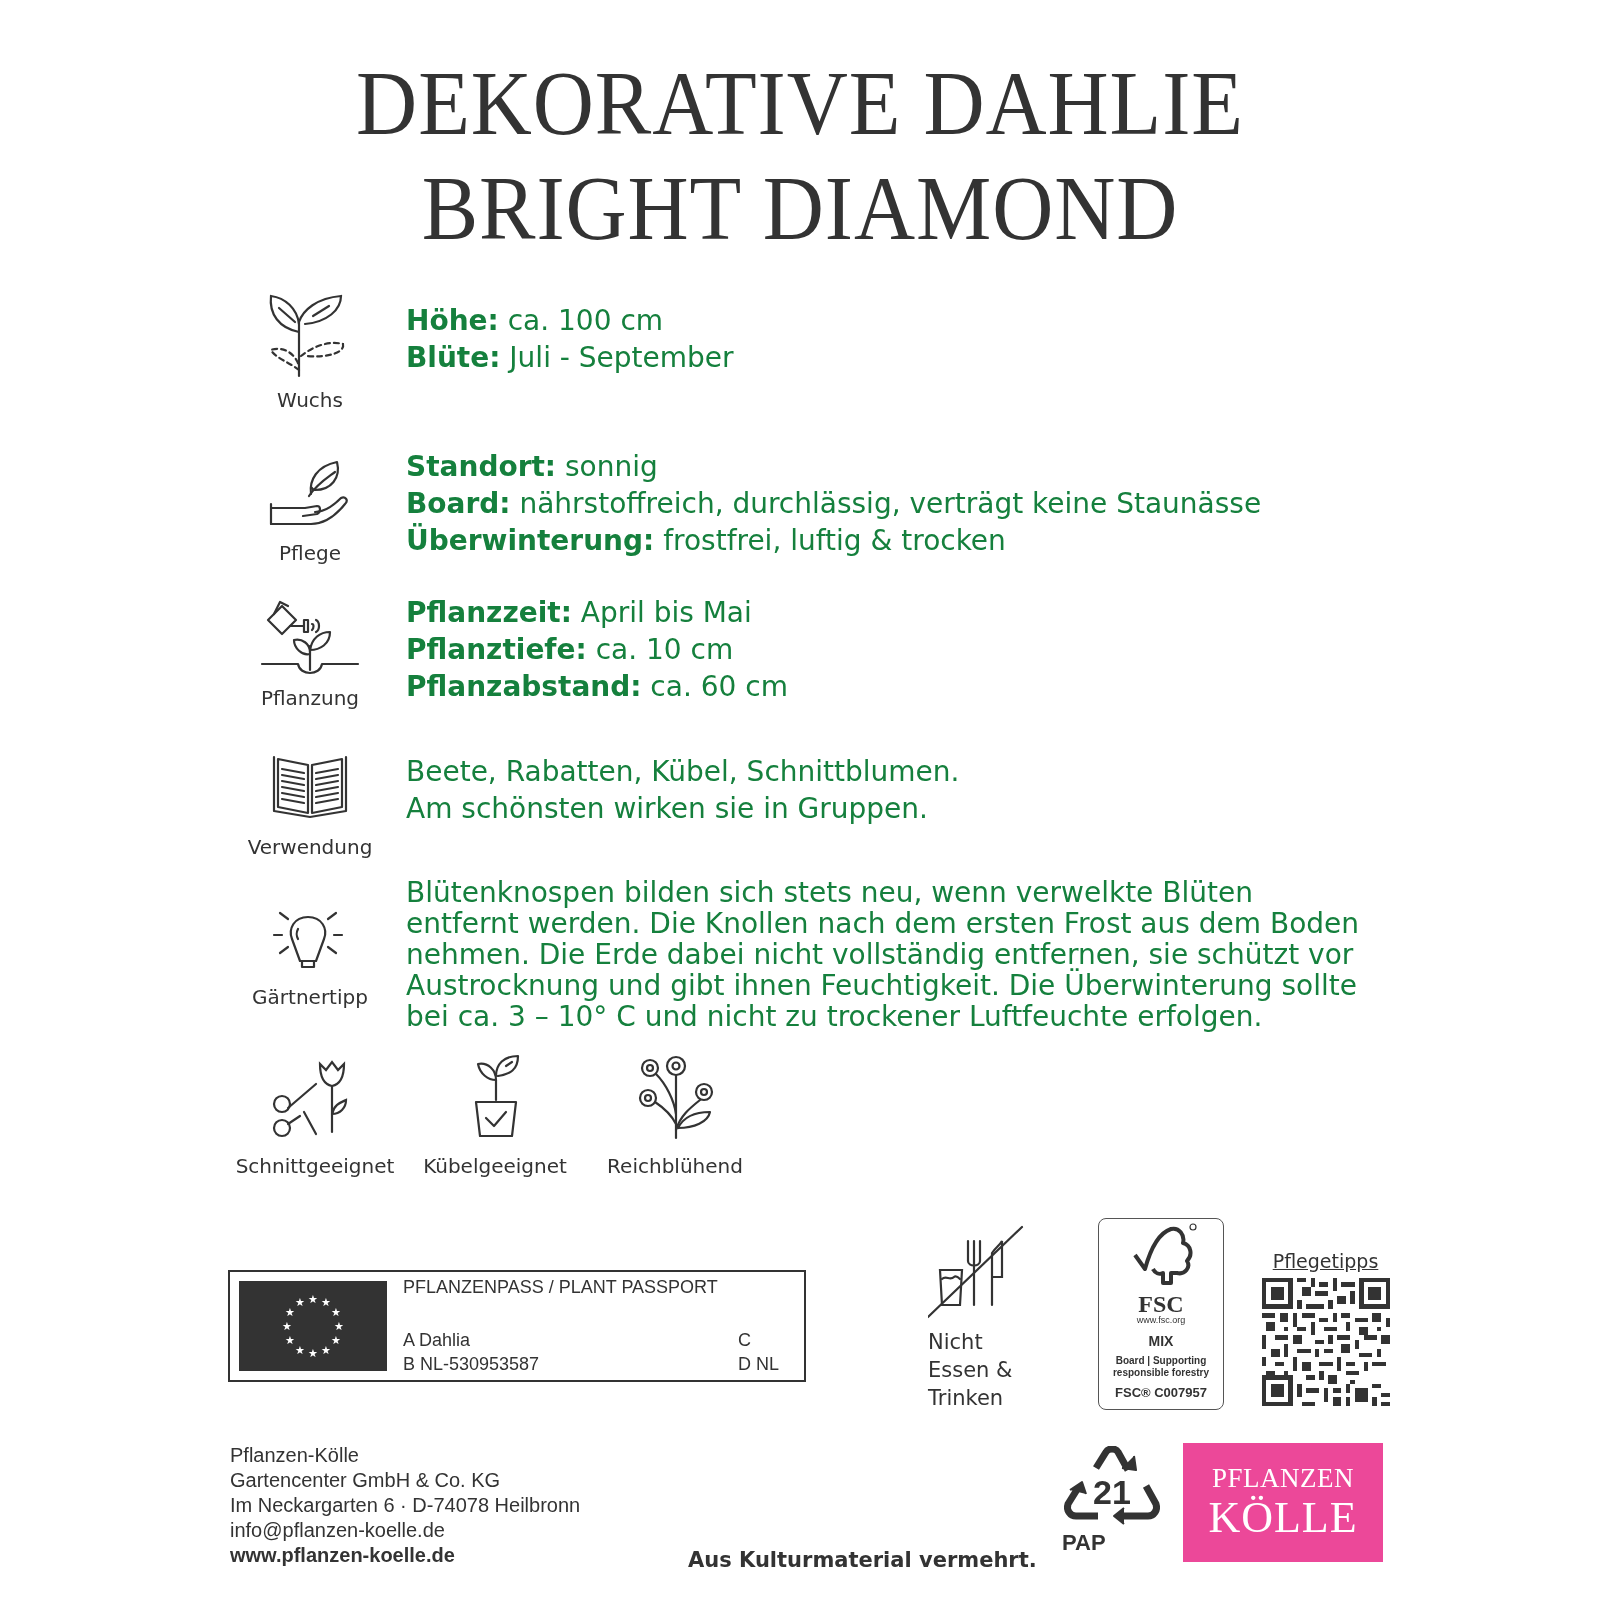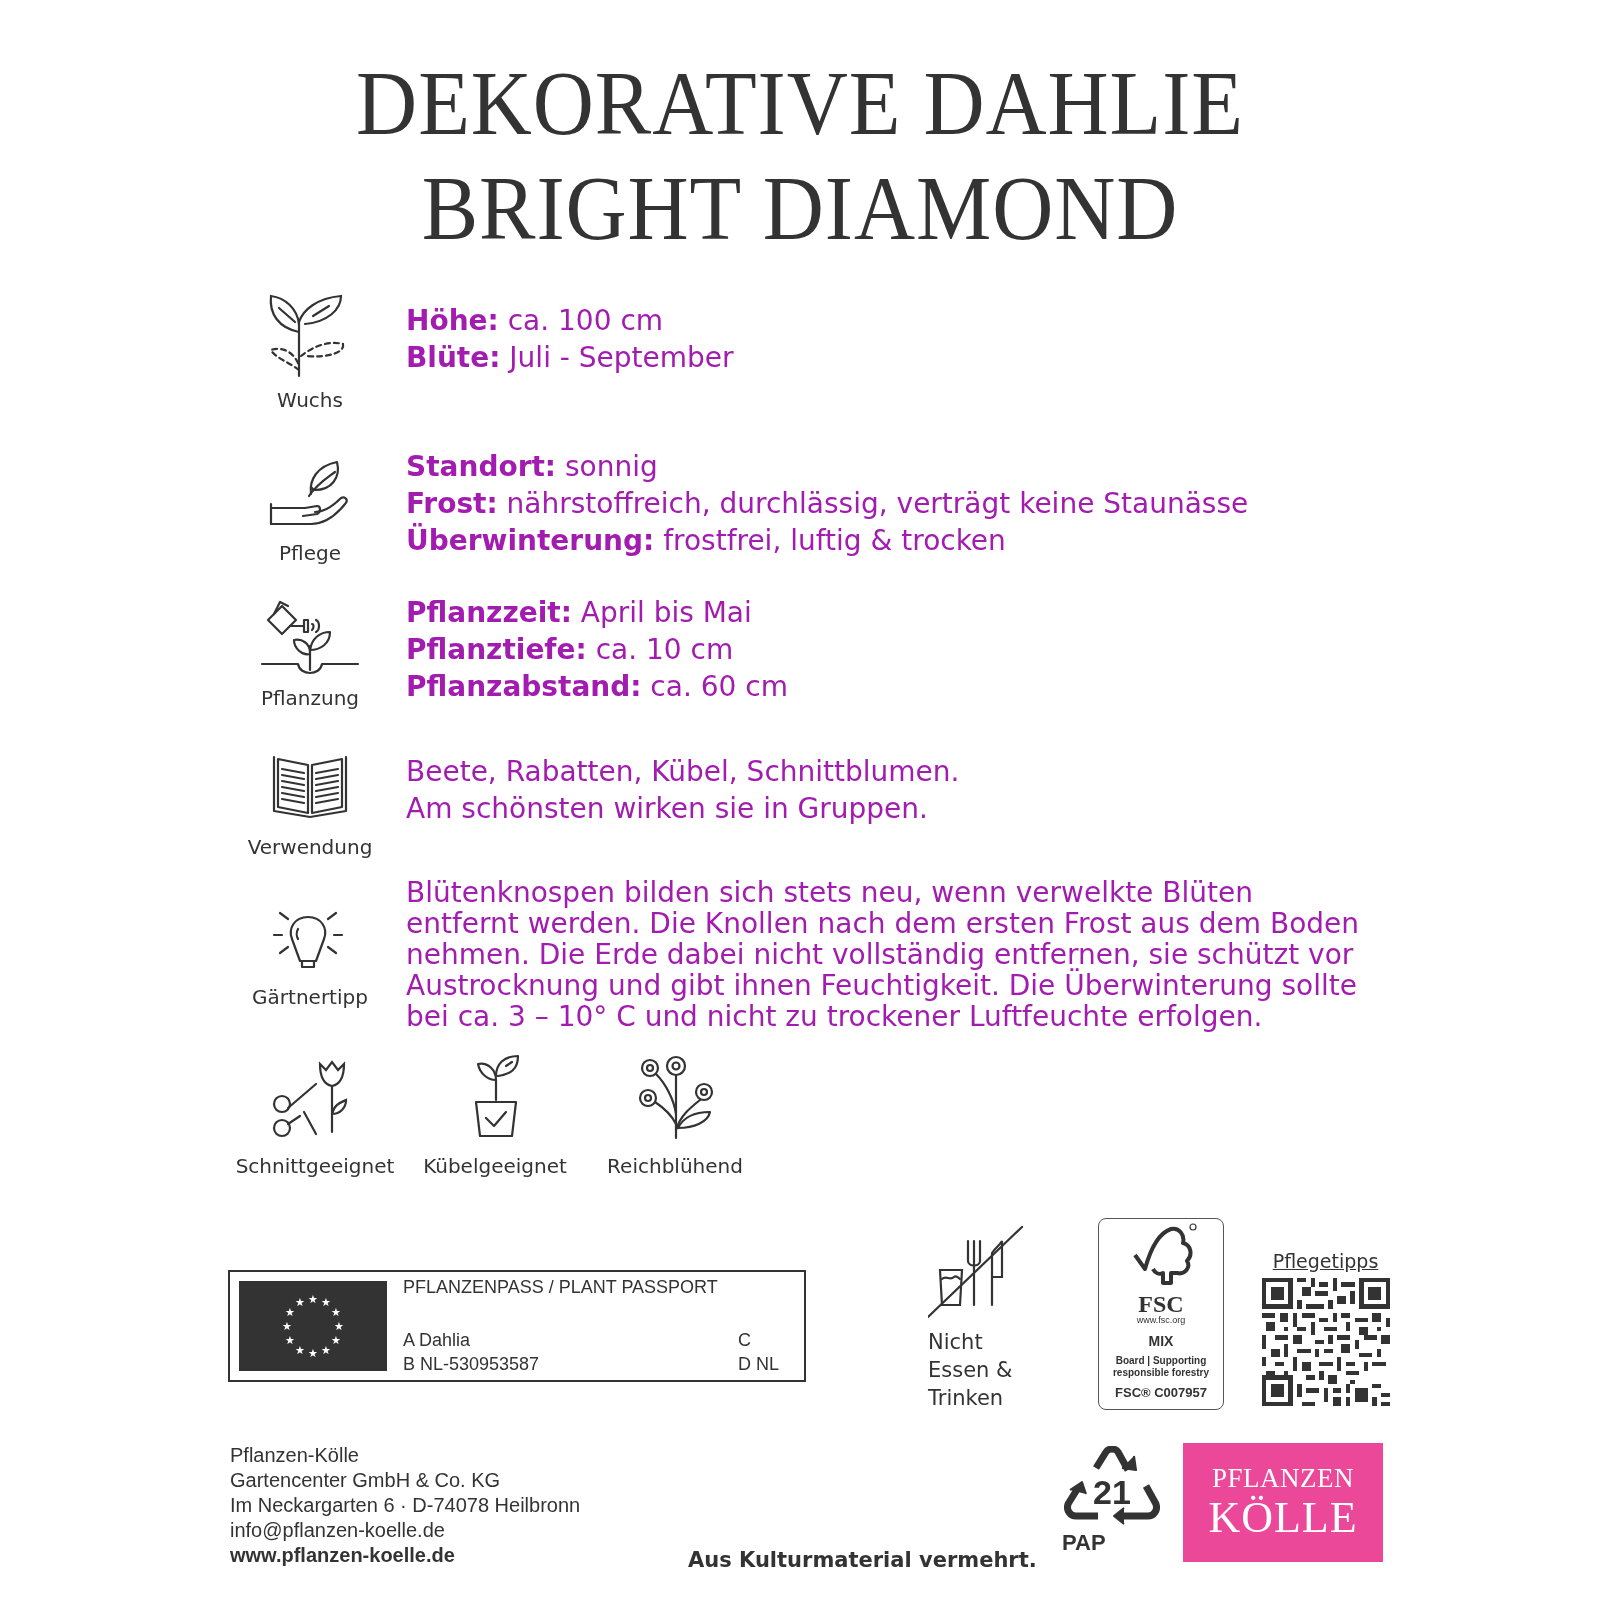--- a/index.html
+++ b/index.html
@@ -12,21 +12,21 @@
     font-size: 92px; font-weight: normal; letter-spacing: 1px;
     transform: scaleX(0.92); transform-origin: center;
   }
   .title.l1 { top: 50px; }
   .title.l2 { top: 155px; }
 
   .row { position: absolute; left: 230px; width: 1150px; }
   .icon-col { position: absolute; left: 0; width: 160px; text-align: center; }
   .icon-col svg { display: block; margin: 0 auto; }
   .icon-label { font-size: 20px; color: #333; margin-top: 6px; display: block; }
-  .text-col { position: absolute; left: 176px; font-size: 28px; line-height: 37px; color: #a21caf; }
+  .text-col { position: absolute; left: 176px; font-size: 28px; line-height: 37px; color: #15803d; }
   .text-col b { font-weight: bold; }
   .para { font-size: 28px; line-height: 31px; width: 980px; }
 
   .features { position: absolute; top: 1050px; left: 225px; display: flex; gap: 0; }
   .feature { width: 180px; text-align: center; }
   .feature svg { display: block; margin: 0 auto; }
   .feature .icon-label { margin-top: 14px; }
 
   .passport {
     position: absolute; left: 228px; top: 1270px; width: 578px; height: 112px;
@@ -103,21 +103,21 @@
       <path d="M46 36 C44 22 52 8 72 4 C76 20 66 32 50 32 C48 32 47 30 47 30"></path>
       <path d="M44 38 C52 26 62 20 70 14"></path>
       <path d="M6 50 H40 L52 48 C56 48 56 54 52 56 L38 58"></path>
       <path d="M50 54 C60 54 70 46 76 40 C80 38 84 42 80 46 C72 56 60 66 46 66 H6"></path>
       <path d="M6 46 V66"></path>
     </svg>
     <span class="icon-label" style="margin-top:8px;">Pflege</span>
   </div>
   <div class="text-col" style="top:-10px;">
     <div><b>Standort:</b><span> sonnig</span></div>
-    <div><b>Frost:</b><span> nährstoffreich, durchlässig, verträgt keine Staunässe</span></div>
+    <div><b>Board:</b><span> nährstoffreich, durchlässig, verträgt keine Staunässe</span></div>
     <div><b>Überwinterung:</b><span> frostfrei, luftig &amp; trocken</span></div>
   </div>
 </div>
 
 <div class="row" style="top:598px;">
   <div class="icon-col" style="top:0;">
     <svg width="100" height="82" viewBox="0 0 100 82" fill="none" stroke="#333" stroke-width="2.2" stroke-linecap="round" stroke-linejoin="round">
       <path d="M8 22 L22 8 L36 22 L22 36 Z"></path>
       <path d="M14 16 L20 4 L28 8"></path>
       <path d="M30 28 L44 28 M44 22 V34 L48 34 V22 Z"></path>

